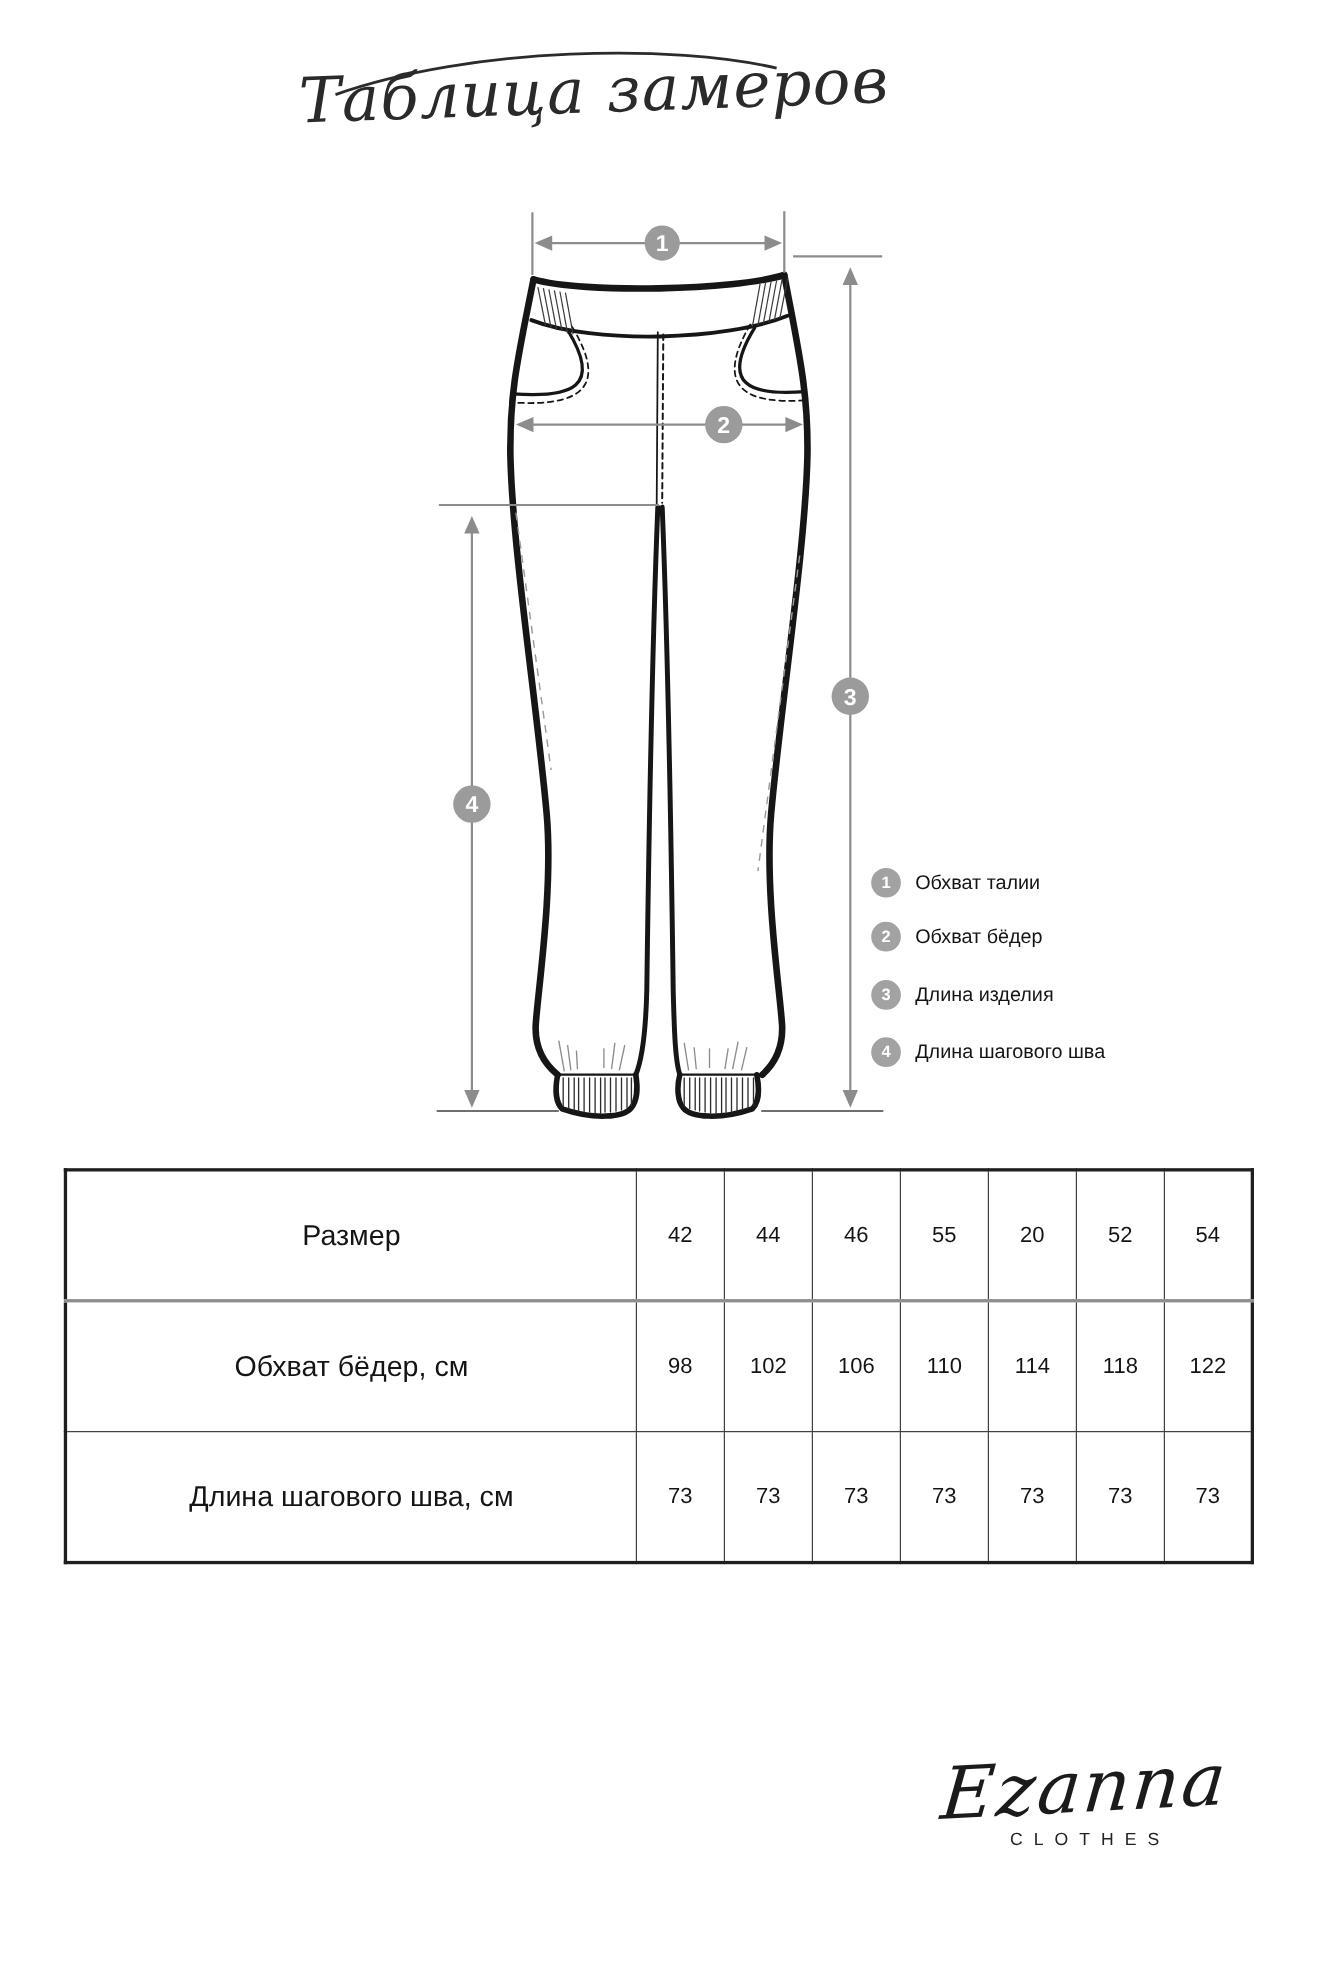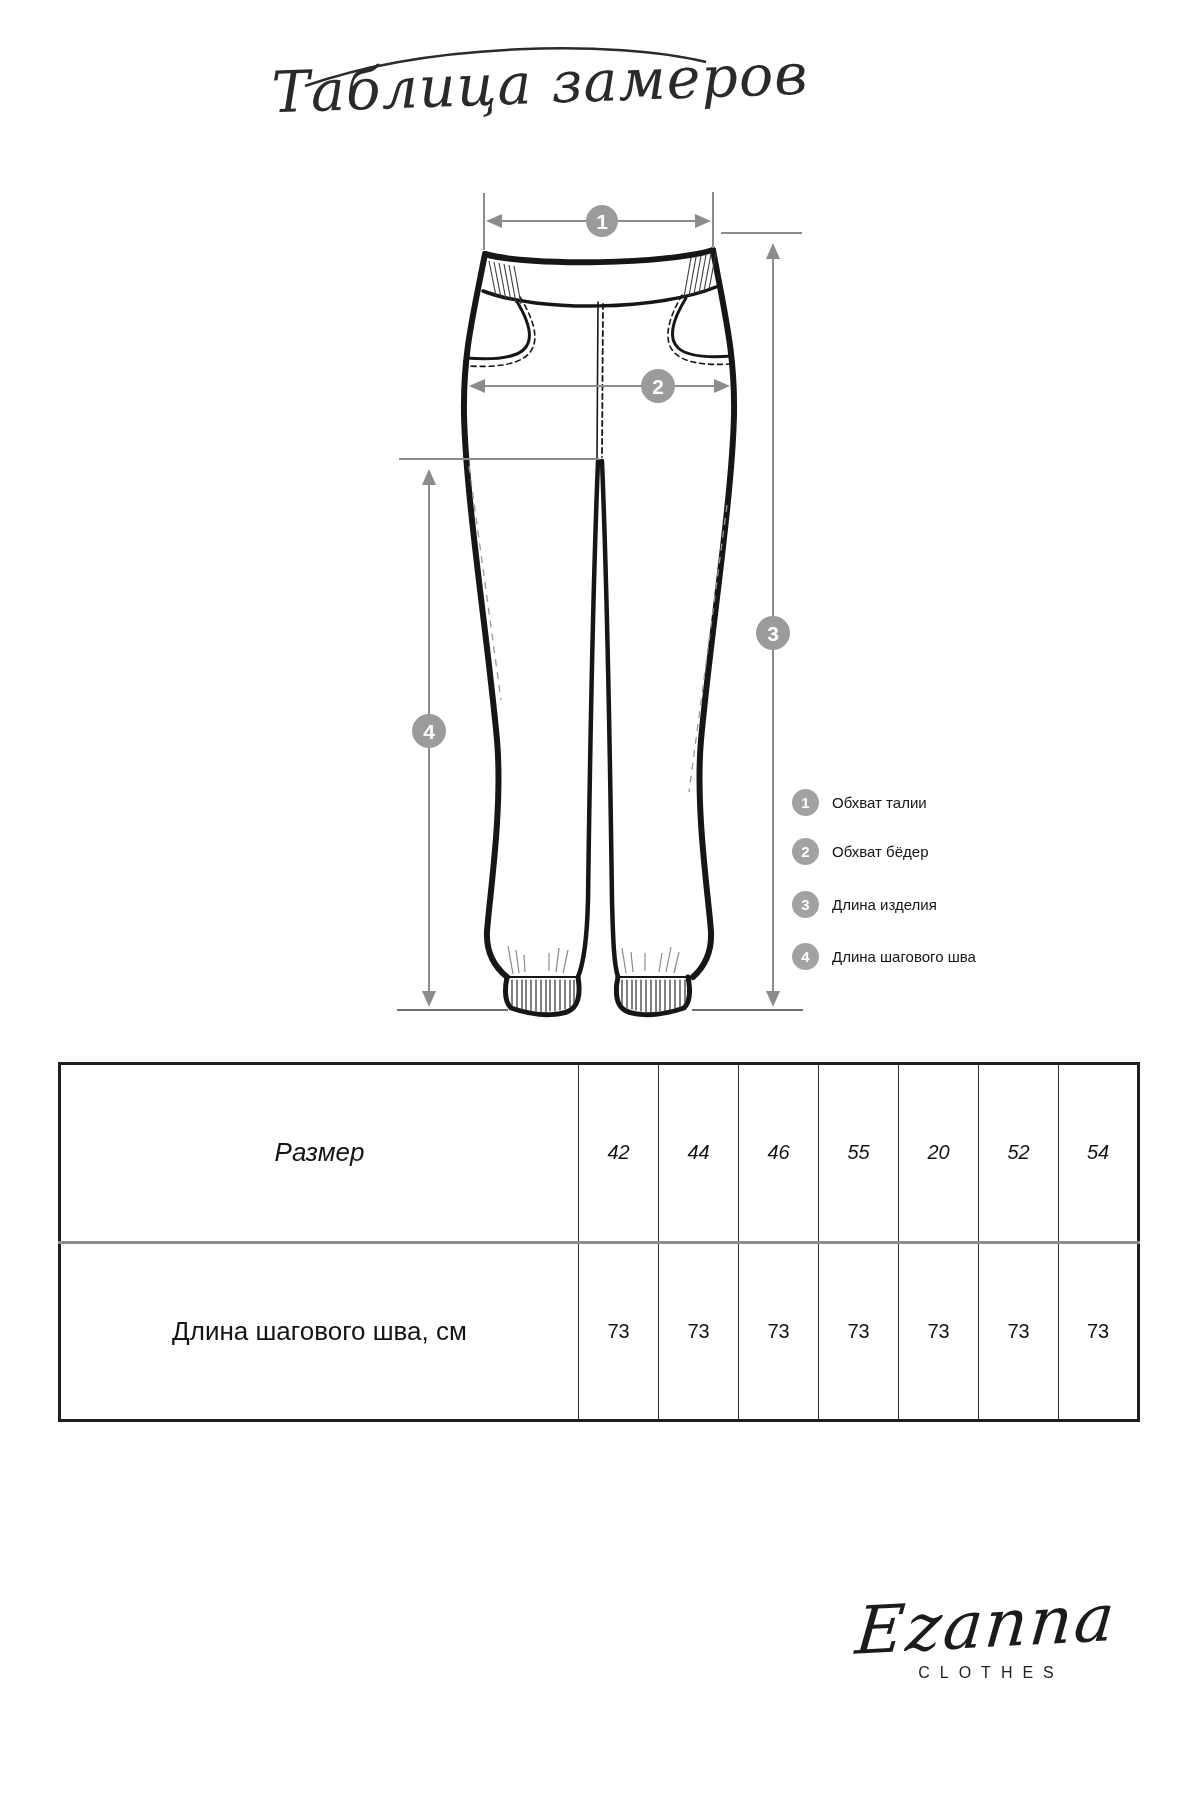--- a/index.html
+++ b/index.html
@@ -22,34 +22,34 @@
   .legend-item{position:absolute;left:0;display:flex;align-items:center;gap:13px;}
   .legend-item:nth-child(1){top:0px;}
   .legend-item:nth-child(2){top:49px;}
   .legend-item:nth-child(3){top:102px;}
   .legend-item:nth-child(4){top:154px;}
   .legend-badge{
     width:27px;height:27px;border-radius:50%;background:#a2a2a2;flex:0 0 27px;
     display:flex;align-items:center;justify-content:center;
     color:#ffffff;font-size:15px;font-weight:bold;
   }
-  .legend-label{font-size:15px;color:#141414;white-space:nowrap;}
+  .legend-label{font-size:18px;color:#141414;white-space:nowrap;}
   
   table.sizes{
     position:absolute;left:58px;top:1062px;width:1082px;height:360px;
     border-collapse:collapse;table-layout:fixed;border:3px solid #1f1f1f;
   }
   table.sizes td{
     border:1.6px solid #2e2e2e;text-align:center;vertical-align:middle;
     font-size:20px;color:#141414;padding:0;
   }
   table.sizes td.rowlabel{font-size:26px;}
   table.sizes col.labelcol{width:519px;}
   table.sizes tr{height:72px;}
-  table.sizes tr.thick-sep td{border-bottom:3.5px solid #8d8d8d;font-style:italic;}
+  table.sizes tr.thick-sep td{border-bottom:3.5px solid #8d8d8d;}
   
   .brand{position:absolute;left:818px;top:1592px;width:336px;text-align:center;}
   .brand-name{
     font-family:"DejaVu Serif",serif;font-style:italic;font-size:66px;line-height:1;
     color:#1b1b1b;transform:skewX(-8deg) rotate(-3deg);letter-spacing:2px;
   }
   .brand-sub{
     margin-top:6px;font-size:16px;letter-spacing:10px;padding-left:10px;color:#222222;
   }
 </style>
@@ -234,20 +234,30 @@
         <td class="rowlabel">Размер</td>
         <td>42</td>
         <td>44</td>
         <td>46</td>
         <td>55</td>
         <td>20</td>
         <td>52</td>
         <td>54</td>
       </tr>
       <tr>
+        <td class="rowlabel">Обхват бёдер, см</td>
+        <td>98</td>
+        <td>102</td>
+        <td>106</td>
+        <td>110</td>
+        <td>114</td>
+        <td>118</td>
+        <td>122</td>
+      </tr>
+      <tr>
         <td class="rowlabel">Длина шагового шва, см</td>
         <td>73</td>
         <td>73</td>
         <td>73</td>
         <td>73</td>
         <td>73</td>
         <td>73</td>
         <td>73</td>
       </tr>
     </tbody>

